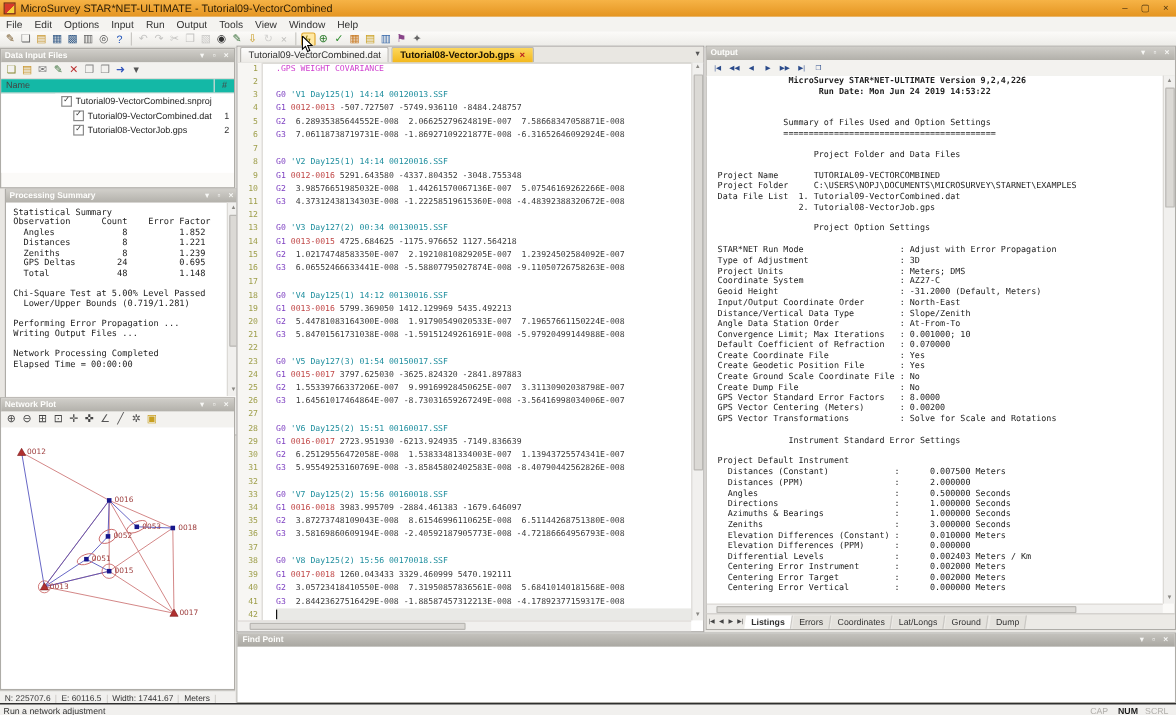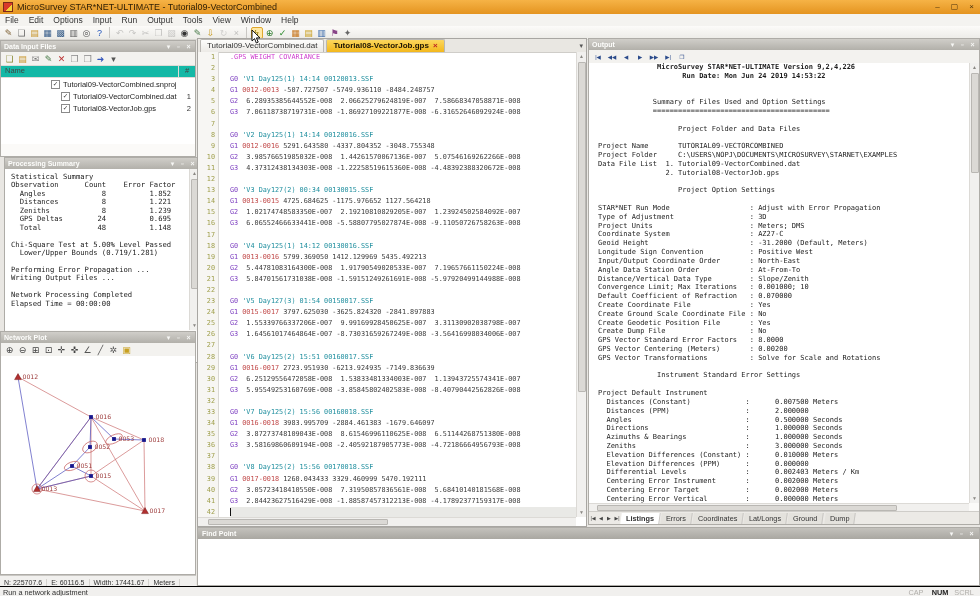--- a/index.html
+++ b/index.html
@@ -477,29 +477,28 @@
         <div class="oline">Data File List  1. Tutorial09-VectorCombined.dat</div>
         <div class="oline">                2. Tutorial08-VectorJob.gps</div>
         <div class="oline"> </div>
         <div class="oline">                   Project Option Settings</div>
         <div class="oline"> </div>
         <div class="oline">STAR*NET Run Mode                   : Adjust with Error Propagation</div>
         <div class="oline">Type of Adjustment                  : 3D</div>
         <div class="oline">Project Units                       : Meters; DMS</div>
         <div class="oline">Coordinate System                   : AZ27-C</div>
         <div class="oline">Geoid Height                        : -31.2000 (Default, Meters)</div>
-        <div class="oline">Longitude Sign Convention           : Positive West</div>
         <div class="oline">Input/Output Coordinate Order       : North-East</div>
+        <div class="oline">Distance/Vertical Data Type         : Slope/Zenith</div>
         <div class="oline">Angle Data Station Order            : At-From-To</div>
-        <div class="oline">Distance/Vertical Data Type         : Slope/Zenith</div>
         <div class="oline">Convergence Limit; Max Iterations   : 0.001000; 10</div>
         <div class="oline">Default Coefficient of Refraction   : 0.070000</div>
         <div class="oline">Create Coordinate File              : Yes</div>
+        <div class="oline">Create Geodetic Position File       : Yes</div>
         <div class="oline">Create Ground Scale Coordinate File : No</div>
-        <div class="oline">Create Geodetic Position File       : Yes</div>
         <div class="oline">Create Dump File                    : No</div>
         <div class="oline">GPS Vector Standard Error Factors   : 8.0000</div>
         <div class="oline">GPS Vector Centering (Meters)       : 0.00200</div>
         <div class="oline">GPS Vector Transformations          : Solve for Scale and Rotations</div>
         <div class="oline"> </div>
         <div class="oline">              Instrument Standard Error Settings</div>
         <div class="oline"> </div>
         <div class="oline">Project Default Instrument</div>
         <div class="oline">  Distances (Constant)             :      0.007500 Meters</div>
         <div class="oline">  Distances (PPM)                  :      2.000000</div>

